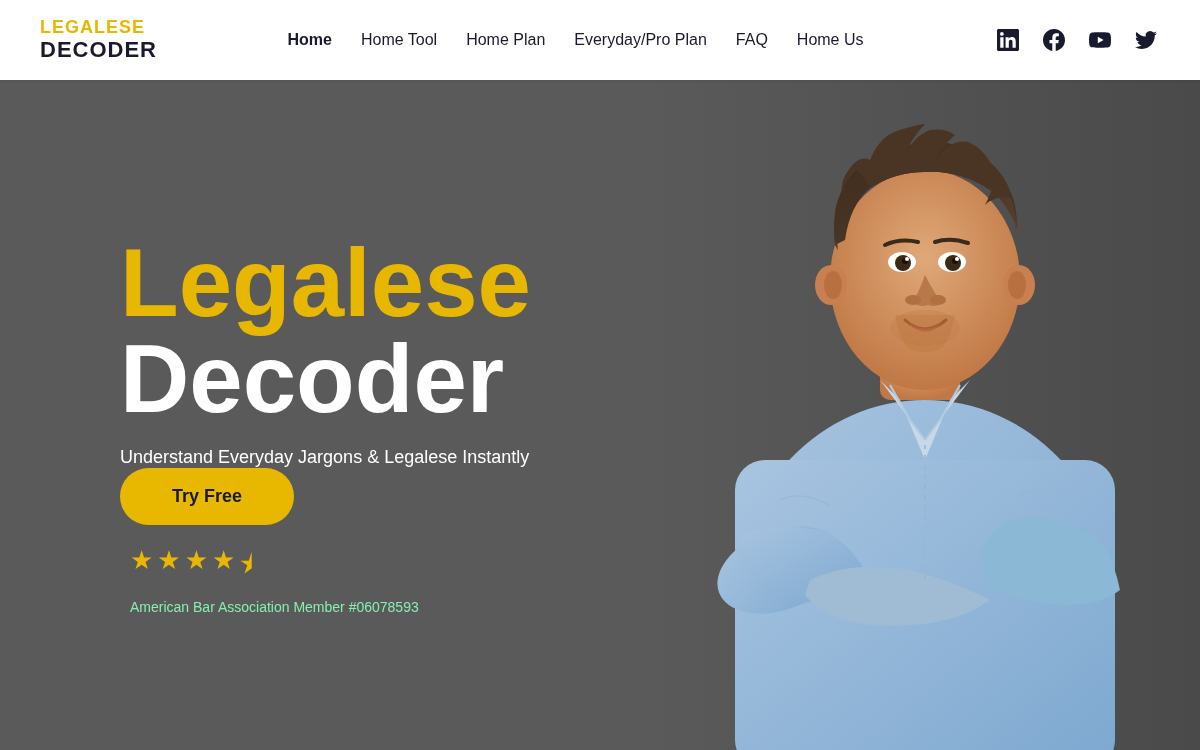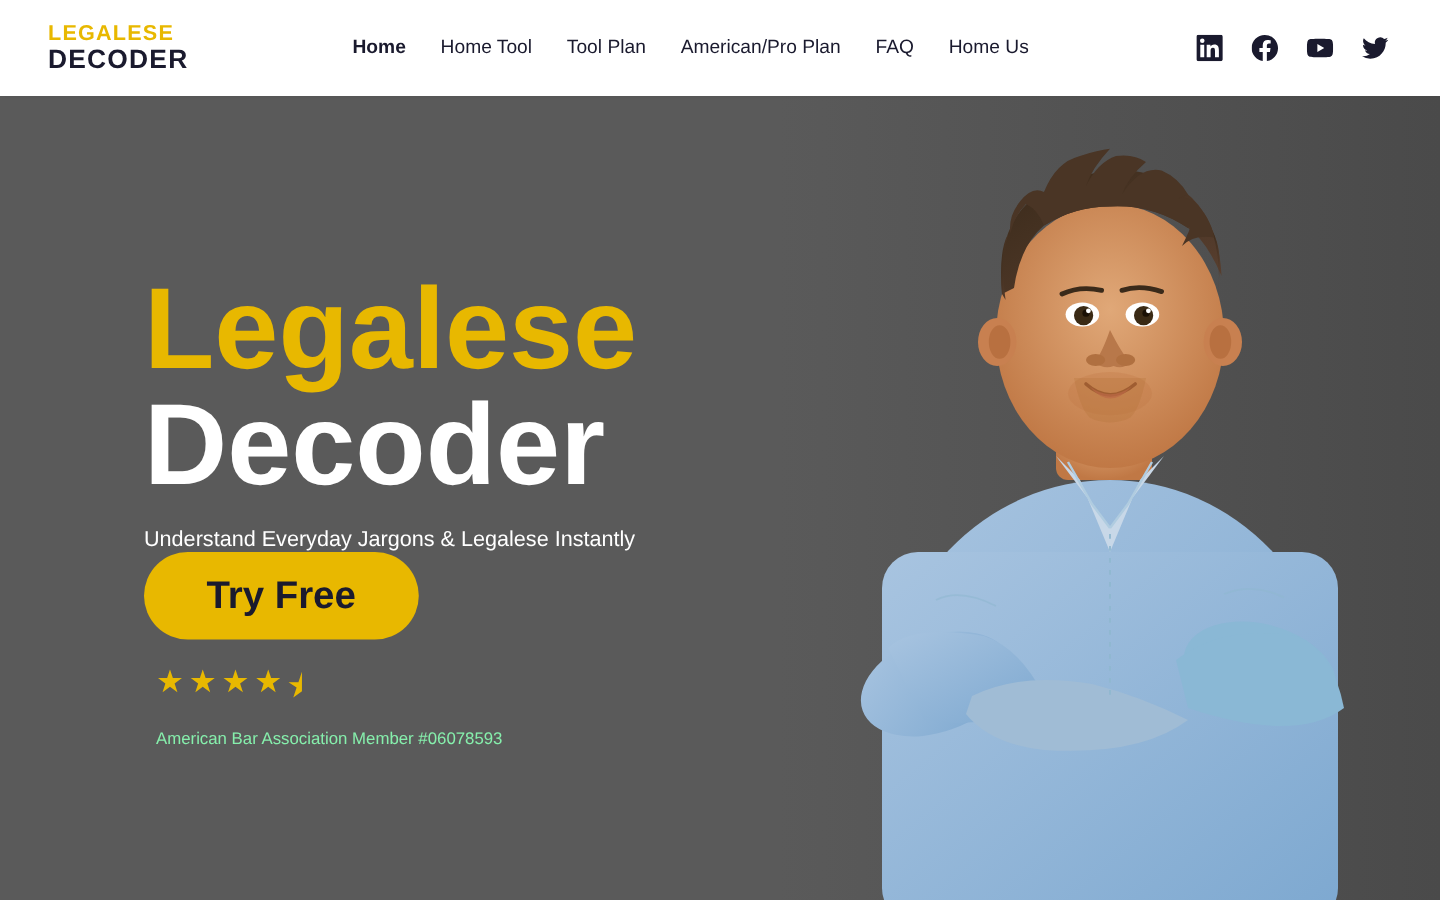--- a/index.html
+++ b/index.html
@@ -98,21 +98,21 @@
     .hero-subtitle {
       color: #fff;
       font-size: 18px;
       font-weight: 400;
     }
     .try-free-btn {
       background: #e8b800;
       color: #1a1a2e;
       border: none;
       border-radius: 50px;
-      font-size: 32px;
+      font-size: 18px;
       font-weight: 800;
       padding: 18px 52px;
       cursor: pointer;
       display: block;
       margin-bottom: 20px;
       text-align: center;
     }
     .no-reg {
       color: #fff;
       font-size: 15px;
@@ -164,22 +164,22 @@
 
 <nav class="navbar">
   <div class="logo-container">
     <span class="logo-top">LEGALESE</span>
     <span class="logo-bottom">DECODER</span>
   </div>
 
   <div class="nav-links">
     <a href="#" class="active">Home</a>
     <a href="#">Home Tool</a>
-    <a href="#">Tool Plan</a>
-    <a href="#">American/Pro Plan</a>
+    <a href="#">Home Plan</a>
+    <a href="#">Everyday/Pro Plan</a>
     <a href="#">FAQ</a>
     <a href="#">Home Us</a>
   </div>
 
   <div class="social-icons">
     <div class="social-icon">
       <svg viewBox="0 0 24 24" xmlns="http://www.w3.org/2000/svg">
         <path d="M20.447 20.452h-3.554v-5.569c0-1.328-.027-3.037-1.852-3.037-1.853 0-2.136 1.445-2.136 2.939v5.667H9.351V9h3.414v1.561h.046c.477-.9 1.637-1.85 3.37-1.85 3.601 0 4.267 2.37 4.267 5.455v6.286zM5.337 7.433a2.062 2.062 0 01-2.063-2.065 2.064 2.064 0 112.063 2.065zm1.782 13.019H3.555V9h3.564v11.452zM22.225 0H1.771C.792 0 0 .774 0 1.729v20.542C0 23.227.792 24 1.771 24h20.451C23.2 24 24 23.227 24 22.271V1.729C24 .774 23.2 0 22.222 0h.003z"></path>
       </svg>
     </div>

